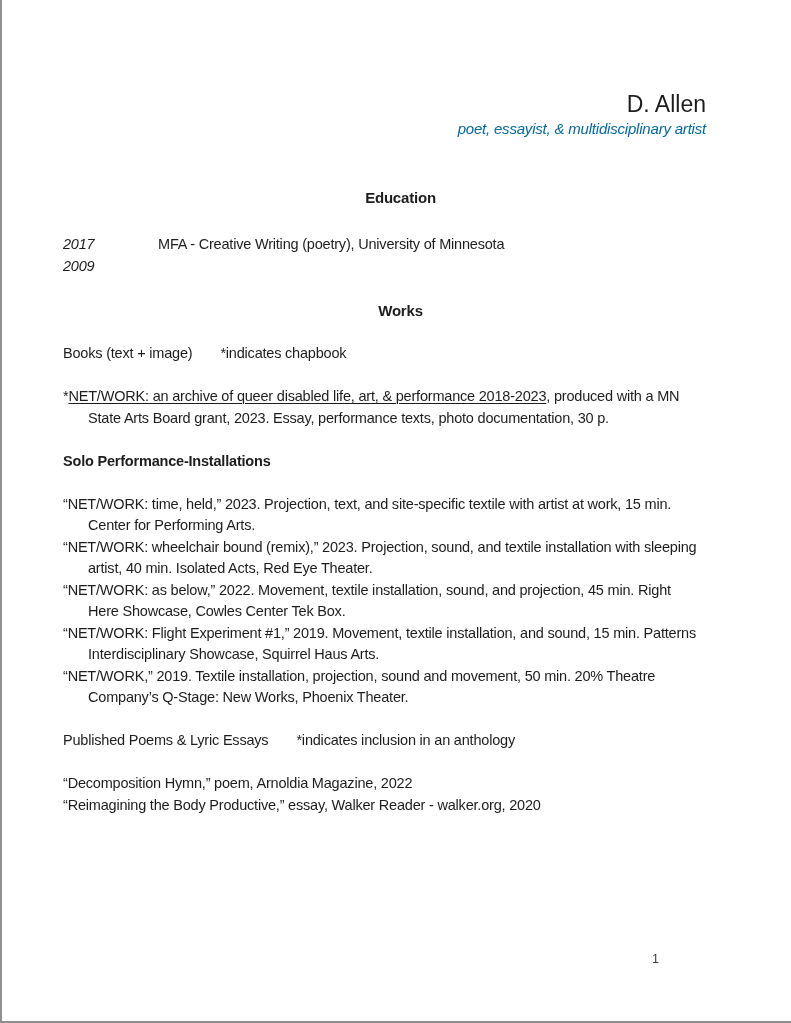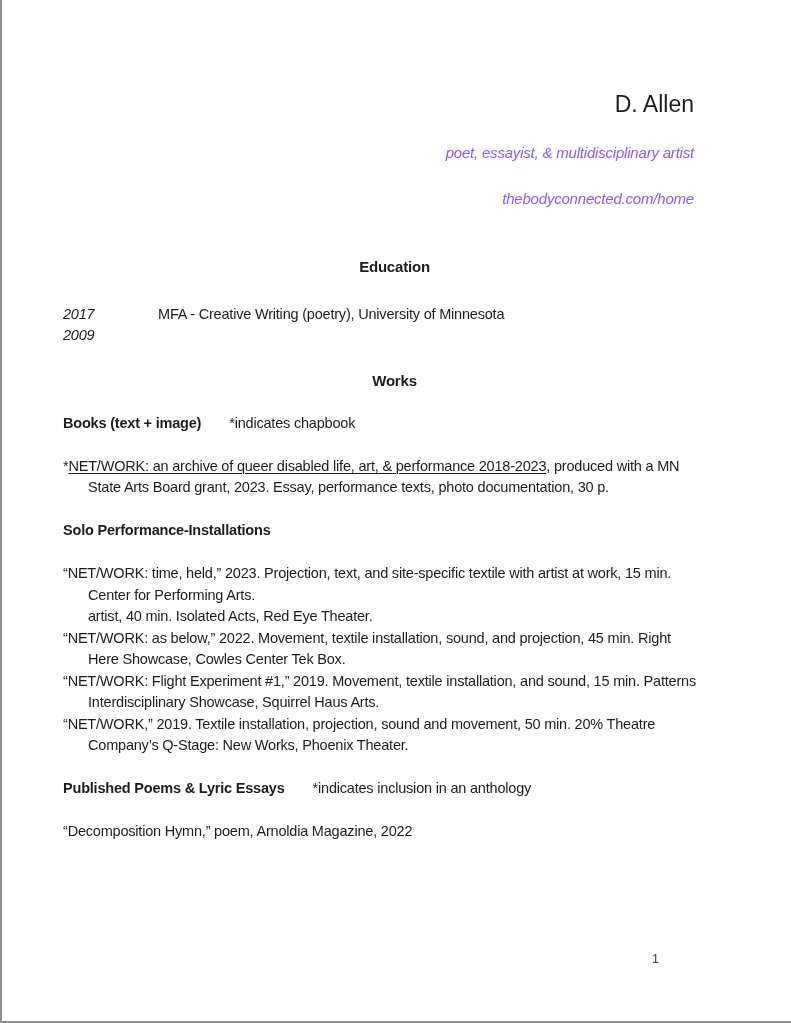--- a/index.html
+++ b/index.html
@@ -4,46 +4,46 @@
 <style>
   html, body { margin: 0; padding: 0; background: #ffffff; }
   .page {
     position: relative;
     width: 791px;
     height: 1023px;
     box-sizing: border-box;
     background: #ffffff;
     border-left: 2px solid #8f8f8f;
     border-bottom: 2px solid #8f8f8f;
-    padding: 90px 20px 0 61px;
+    padding: 90px 8px 0 61px;
     overflow: hidden;
     font-family: "Liberation Sans", sans-serif;
     color: #1d1d1d;
     font-size: 14.5px;
     line-height: 21.5px;
     letter-spacing: -0.2px;
   }
   .header { text-align: right; padding-right: 77px; }
   .name { font-size: 23px; line-height: 28px; letter-spacing: 0; }
-  .tagline, .website { font-style: italic; font-size: 15px; color: #8b5cf6; margin-top: 24px; }
+  .tagline, .website { font-style: italic; font-size: 15px; color: #0369a1; }
 
   .center-heading {
     font-weight: bold;
     font-size: 15px;
     text-align: center;
     margin: 47px -16px 0 -61px; 
   }
   .center-heading.works { margin-top: 23px; }
 
   .edu-rows { margin-top: 26px; }
   .edu-row { display: flex; }
   .edu-year { font-style: italic; width: 95px; flex: 0 0 95px; }
 
   .subheading-row { display: flex; gap: 28px; margin-top: 21.5px; white-space: nowrap; }
-  .subheading { font-weight: bold; }
+  .subheading { font-weight: normal; }
   .left-heading { font-weight: bold; margin-top: 21.5px; }
 
   .entry { margin-top: 21.5px; }
   .list { margin-top: 21.5px; }
   .line { white-space: nowrap; }
   .cont { padding-left: 25px; }
   .u { text-decoration: underline; text-decoration-thickness: 1px; text-underline-offset: 2px; }
 
   .page-number {
     position: absolute;
@@ -55,21 +55,20 @@
   }
 </style>
 </head>
 <body>
 
 <div class="page">
 
   <div class="header">
     <div class="name">D. Allen</div>
     <div class="tagline">poet, essayist, &amp; multidisciplinary artist</div>
-    <div class="website">thebodyconnected.com/home</div>
   </div>
 
   <div class="center-heading">Education</div>
 
   <div class="edu-rows">
     <div class="edu-row">
       <span class="edu-year">2017</span>
       <span>MFA - Creative Writing (poetry), University of Minnesota</span>
     </div>
     <div class="edu-row">
@@ -91,20 +90,21 @@
 
 
   <div class="left-heading">Solo Performance-Installations</div>
 
   <div class="list">
     <div>
       <div class="line">“NET/WORK: time, held,” 2023. Projection, text, and site-specific textile with artist at work, 15 min.</div>
       <div class="line cont">Center for Performing Arts.</div>
     </div>
     <div>
+      <div class="line">“NET/WORK: wheelchair bound (remix),” 2023. Projection, sound, and textile installation with sleeping</div>
       <div class="line cont">artist, 40 min. Isolated Acts, Red Eye Theater.</div>
     </div>
     <div>
       <div class="line">“NET/WORK: as below,” 2022. Movement, textile installation, sound, and projection, 45 min. Right</div>
       <div class="line cont">Here Showcase, Cowles Center Tek Box.</div>
     </div>
     <div>
       <div class="line">“NET/WORK: Flight Experiment #1,” 2019. Movement, textile installation, and sound, 15 min. Patterns</div>
       <div class="line cont">Interdisciplinary Showcase, Squirrel Haus Arts.</div>
     </div>
@@ -114,17 +114,18 @@
     </div>
   </div>
 
   <div class="subheading-row">
     <span class="subheading">Published Poems &amp; Lyric Essays</span>
     <span>*indicates inclusion in an anthology</span>
   </div>
 
   <div class="list">
     <div class="line">“Decomposition Hymn,” poem, Arnoldia Magazine, 2022</div>
+    <div class="line">“Reimagining the Body Productive,” essay, Walker Reader - walker.org, 2020</div>
   </div>
 
   <div class="page-number">1</div>
 
 </div>
 
 </body></html>

